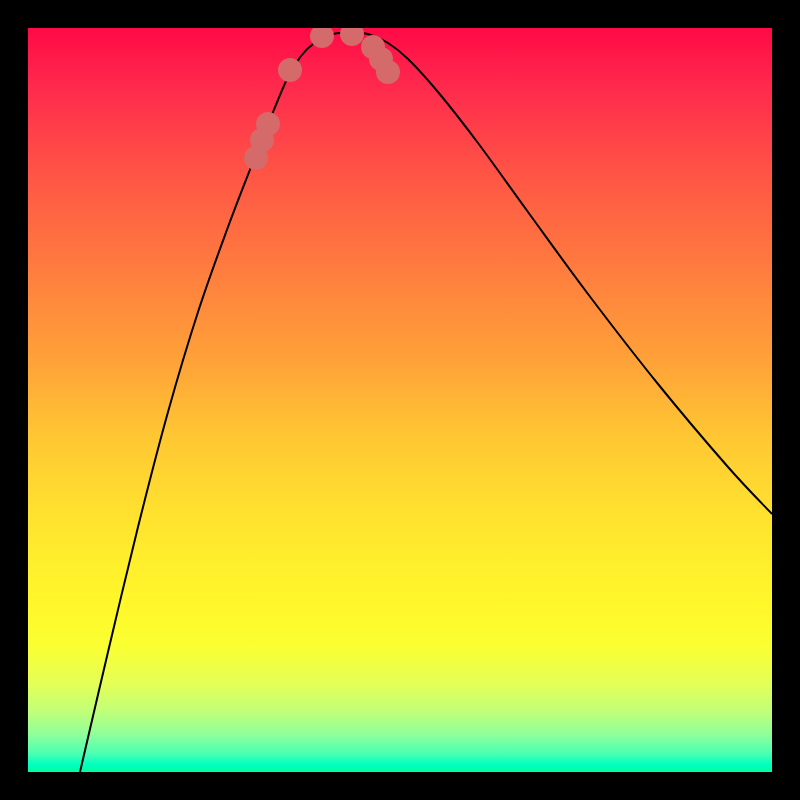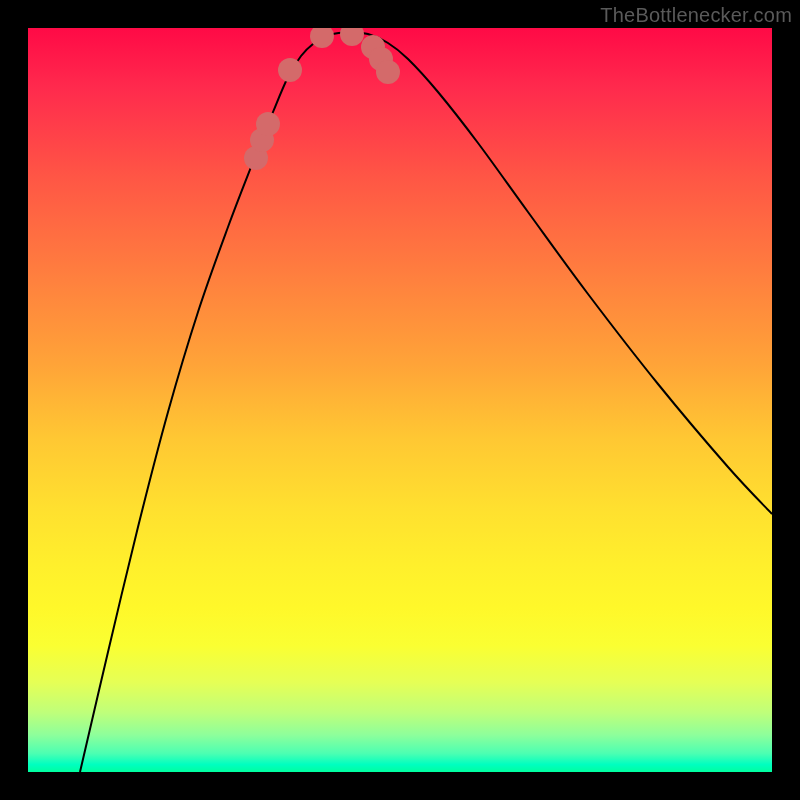--- a/index.html
+++ b/index.html
@@ -85,14 +85,13 @@
           <circle cx="262" cy="42" r="12" fill="#d46a6a"></circle>
           <circle cx="294" cy="8" r="12" fill="#d46a6a"></circle>
           <circle cx="324" cy="6" r="12" fill="#d46a6a"></circle>
           <circle cx="345" cy="19" r="12" fill="#d46a6a"></circle>
           <circle cx="353" cy="31" r="12" fill="#d46a6a"></circle>
           <circle cx="360" cy="44" r="12" fill="#d46a6a"></circle>
         </g>
     </svg>
   </div>
 
-  <div class="watermark">TheBottlenecker.com</div>
 </div>
 
 </body></html>

